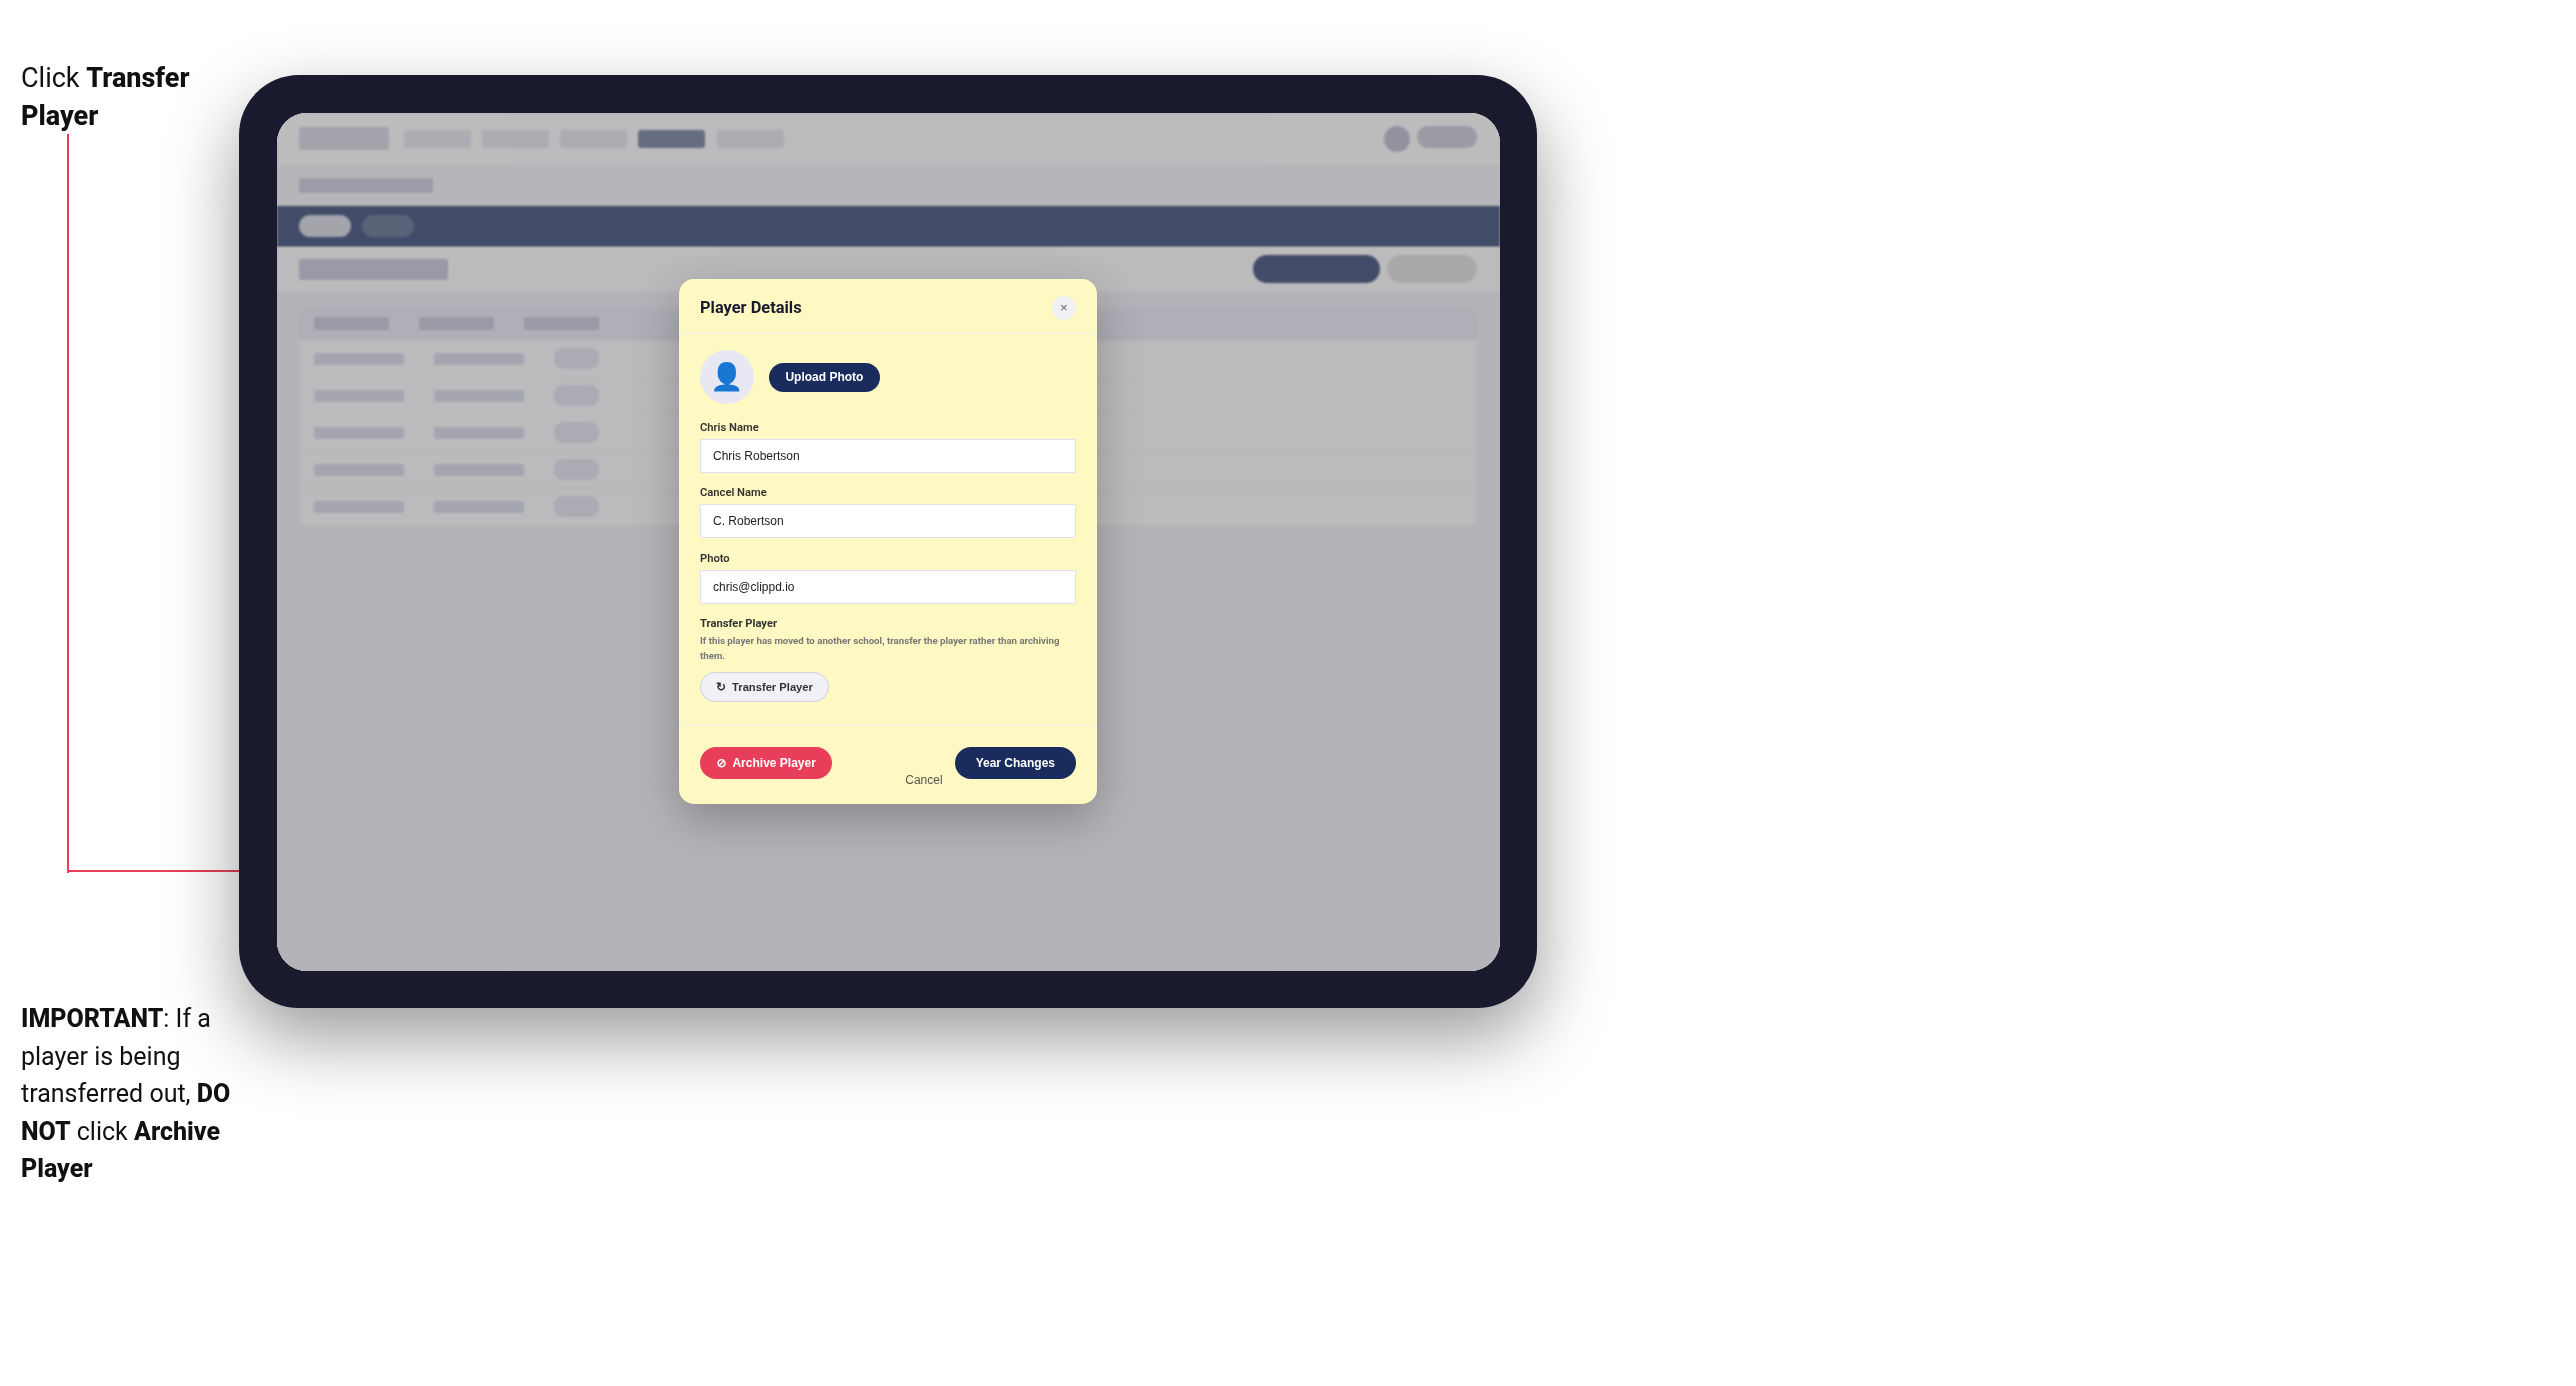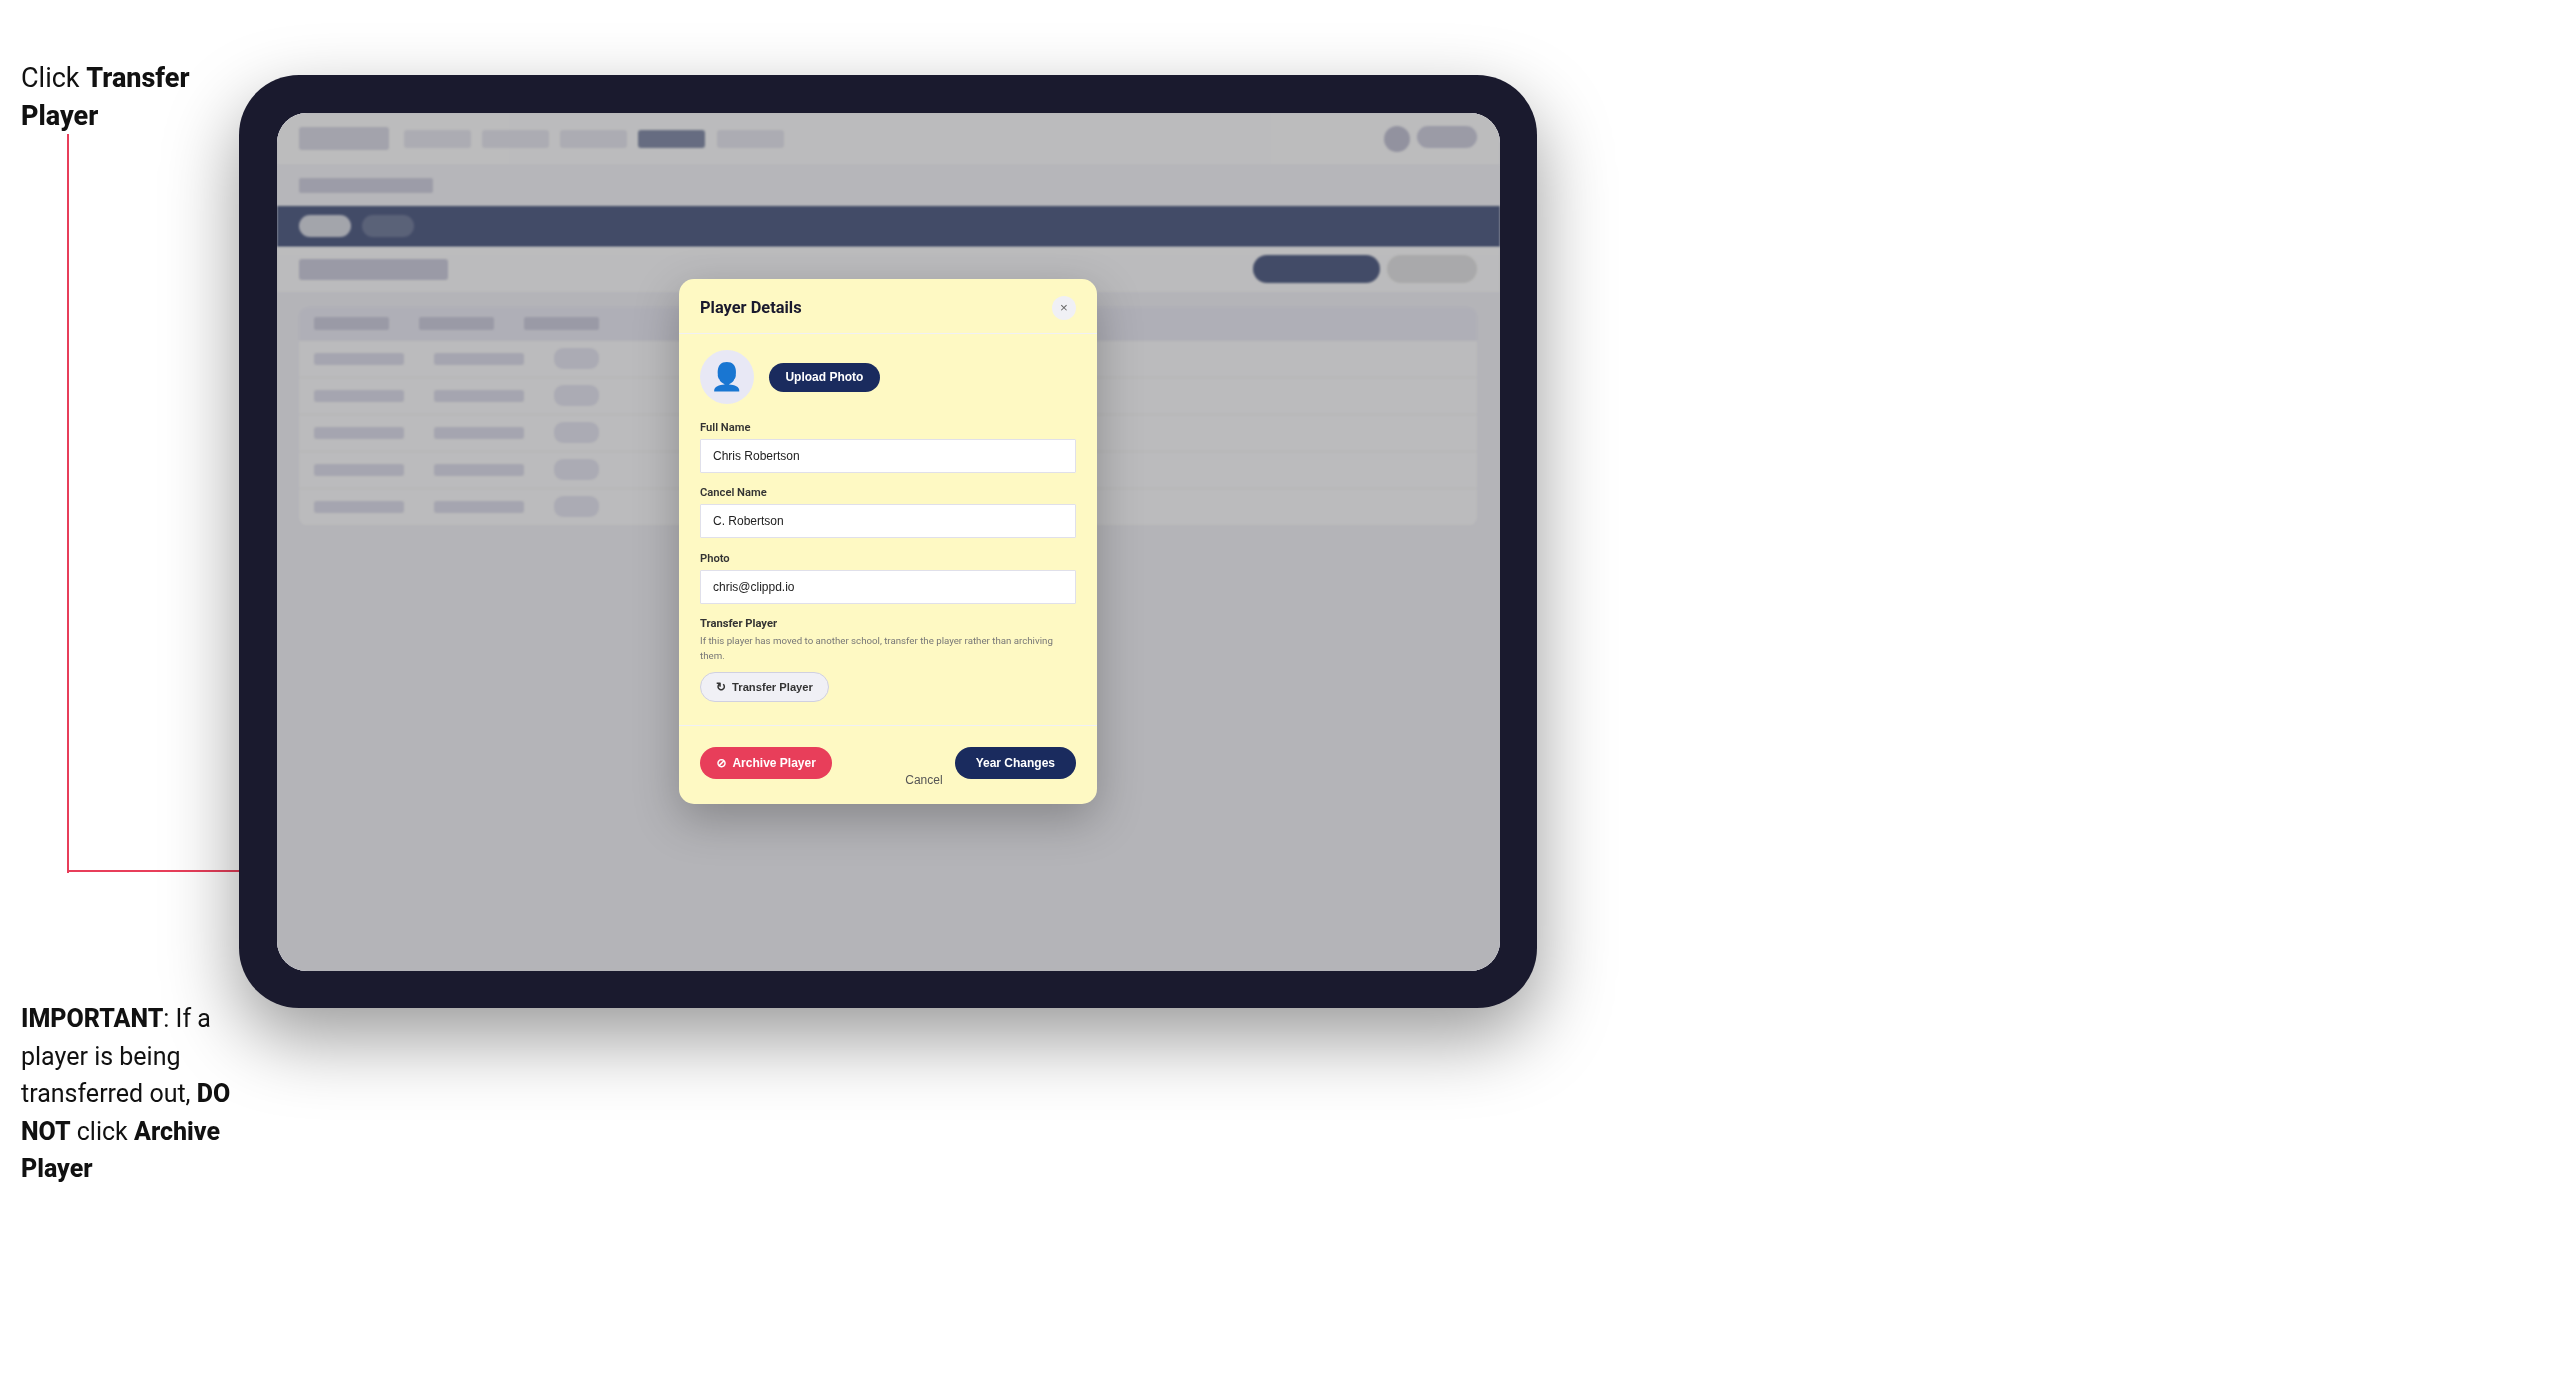--- a/index.html
+++ b/index.html
@@ -465,20 +465,21 @@
       font-weight: 700;
       color: #333;
       margin-bottom: 3.7px;
     }
 
     .transfer-desc {
       font-size: 9.7px;
       color: #777;
       margin-bottom: 9px;
       line-height: 1.5;
+      font-weight: bold;
     }
 
     .transfer-player-btn {
       display: inline-flex;
       align-items: center;
       gap: 6px;
       background: #f0f0f5;
       border: 1.1px solid #d0d0e0;
       border-radius: 18.7px;
       padding: 6.7px 15px;
@@ -644,21 +645,21 @@
         <div class="modal-body">
 
           <div class="avatar-section">
             <div class="avatar-circle">
               <span class="avatar-icon">👤</span>
             </div>
             <button class="upload-photo-btn">Upload Photo</button>
           </div>
 
           <div class="form-group">
-            <label class="form-label">Full Name</label>
+            <label class="form-label">Chris Name</label>
             <input class="form-input" type="text" value="Chris Robertson" style="">
           </div>
 
           <div class="form-group">
             <label class="form-label">Cancel Name</label>
             <input class="form-input" type="text" value="C. Robertson" style="">
           </div>
 
           <div class="form-group">
             <label class="form-label">Photo</label>

